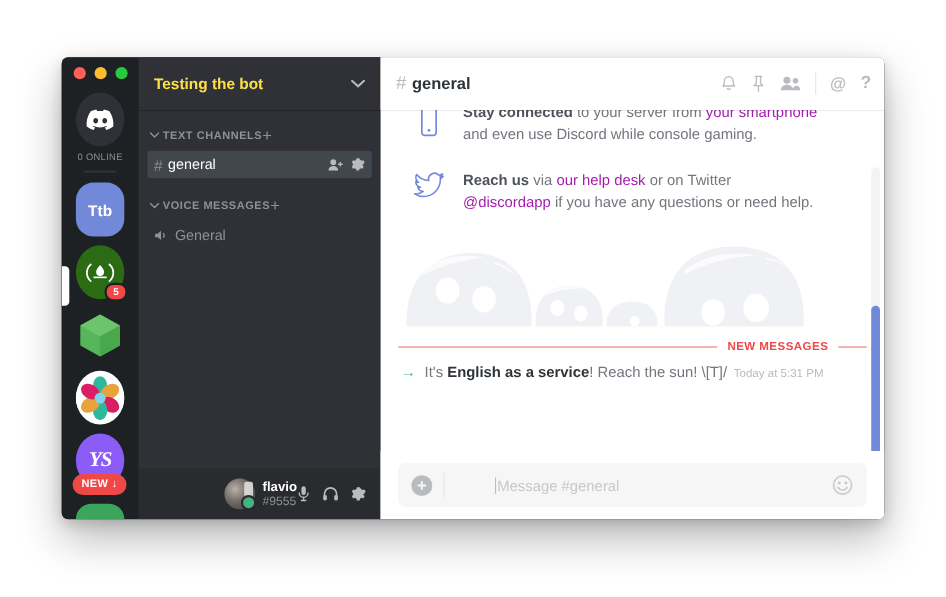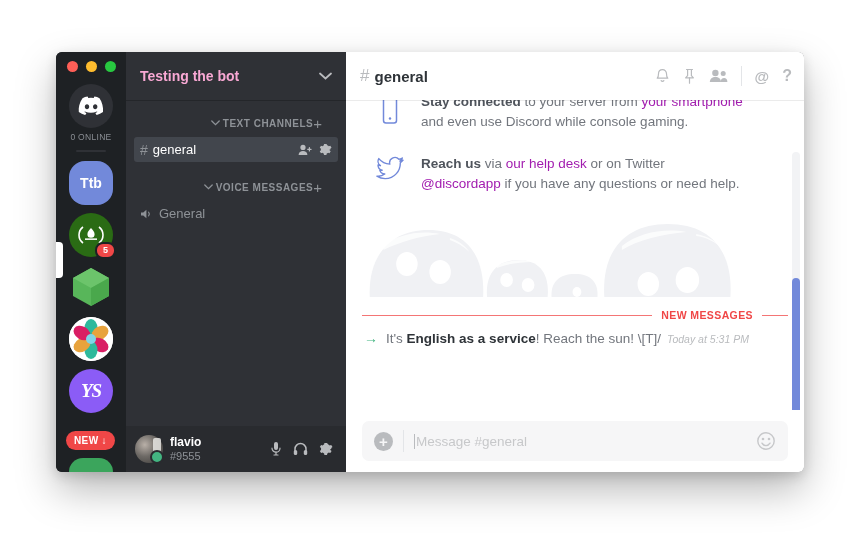--- a/index.html
+++ b/index.html
@@ -51,21 +51,21 @@
   .tl.green { background: #28c840; }
 
   .rail-inner {
     display: flex;
     flex-direction: column;
     align-items: center;
     padding-top: 4px;
   }
   .server-icon {
     width: 44px;
-    height: 44px;
+    height: 49px;
     border-radius: 50%;
     margin-bottom: 8px;
     position: relative;
     display: flex;
     align-items: center;
     justify-content: center;
     flex: 0 0 auto;
     overflow: visible;
   }
   .home-btn {
@@ -164,38 +164,38 @@
     flex: 0 0 48px;
     background: #2f3136;
     display: flex;
     align-items: center;
     justify-content: space-between;
     padding: 0 14px;
     box-shadow: 0 1px 0 rgba(0,0,0,0.22);
     box-sizing: border-box;
   }
   .guild-name {
-    color: #f9a8d4;
+    color: #fde047;
     font-size: 14px;
     font-weight: bold;
   }
   .chevron {
     color: #b9bbbe;
     font-size: 12px;
   }
   .channels-scroll {
     flex: 1 1 auto;
     padding-top: 14px;
     overflow: hidden;
   }
   .category {
     display: flex;
     align-items: center;
-    justify-content: flex-end;
-    padding: 0 24px 0 10px;
+    justify-content: flex-start;
+    padding: 0 18px 0 10px;
     margin-bottom: 5px;
     height: 18px;
   }
   .category-left {
     display: flex;
     align-items: center;
     gap: 3px;
   }
   .cat-chevron {
     color: #8e9297;
@@ -251,21 +251,21 @@
 
   
   .user-panel {
     height: 46px;
     flex: 0 0 46px;
     background: #292b2f;
     display: flex;
     align-items: center;
     padding: 0 9px;
     box-sizing: border-box;
-    justify-content: space-between;
+    justify-content: flex-end;
   }
   .user-left { display: flex; align-items: center; gap: 7px; }
   .avatar {
     width: 28px;
     height: 28px;
     border-radius: 50%;
     position: relative;
     background: radial-gradient(circle at 35% 35%, #b9b0a8 0%, #6e6a66 45%, #3a3836 100%);
     overflow: visible;
   }
@@ -402,21 +402,21 @@
   .system-msg {
     display: flex;
     align-items: baseline;
     gap: 8px;
     padding: 3px 0 0 4px;
     font-size: 13.5px;
     color: #72767d;
   }
   .arrow-in { color: #43b581; font-size: 14px; }
   .sys-text b { color: #2e3338; }
-  .sys-ts { color: #b9bbbe; font-size: 10.5px; margin-left: 6px; font-style: italic; }
+  .sys-ts { color: #b9bbbe; font-size: 10.5px; margin-left: 6px; }
 
   
   .scrollbar-track {
     position: absolute;
     right: 4px;
     top: 52px;
     width: 8px;
     bottom: 62px;
     background: #f2f3f5;
     border-radius: 4px;
@@ -460,20 +460,21 @@
     font-weight: bold;
     flex: 0 0 19px;
   }
   .comp-sep { width: 1px; height: 22px; background: #e3e5e8;}
   .comp-input {
     flex: 1 1 auto;
     color: #c7c8ca;
     font-size: 13.5px;
     display: flex;
     align-items: center;
+    margin-left: 36px;
   }
   .caret {
     width: 1px; height: 15px; background: #b9bbbe; margin-right: 1px;
   }
   .emoji-btn {
     width: 20px; height: 20px;
     flex: 0 0 20px;
     color: #b9bbbe;
   }
   svg { display: block; }

